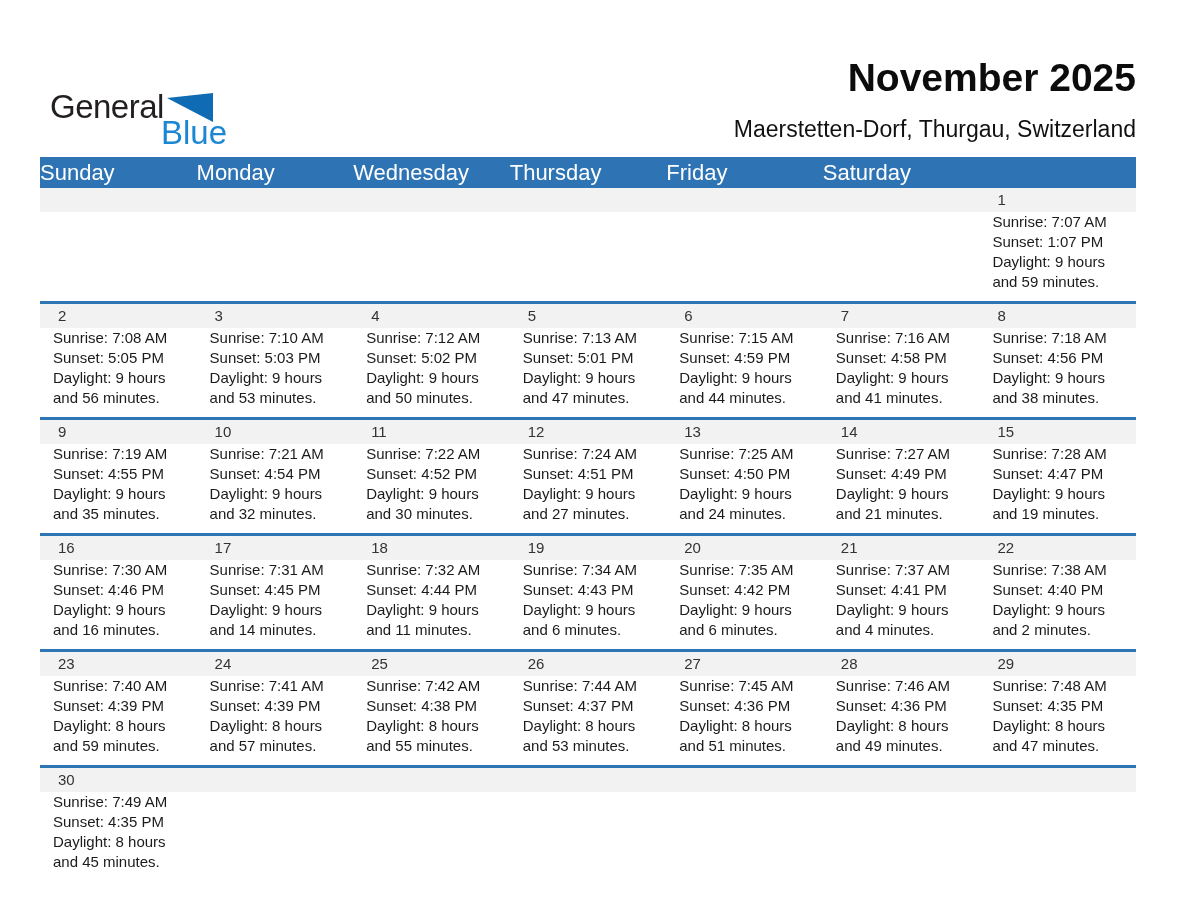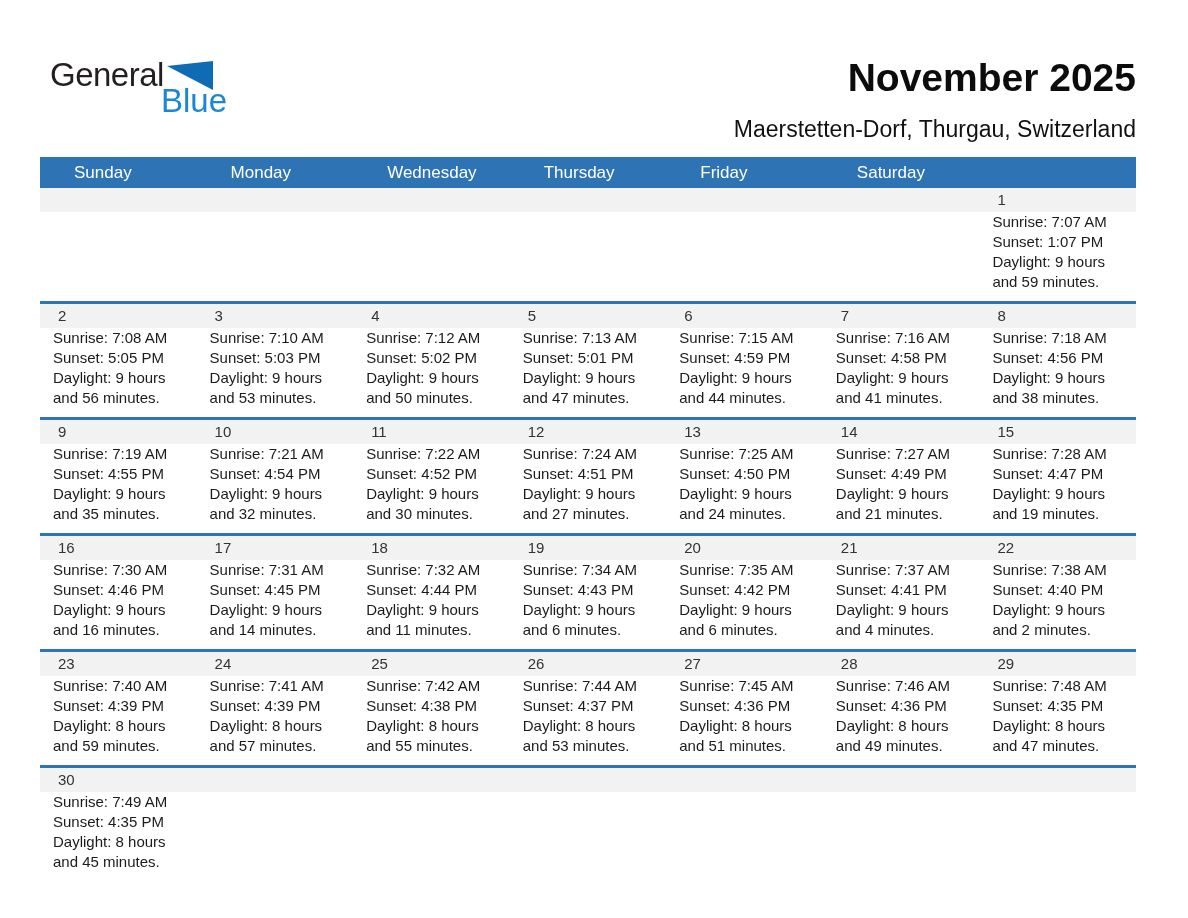--- a/index.html
+++ b/index.html
@@ -5,33 +5,33 @@
   html,body { margin:0; padding:0; background:#ffffff; }
   body {
     width:1188px; height:918px; position:relative; overflow:hidden;
     font-family:"Liberation Sans", sans-serif;
     --header-blue:#2E74B5; --sep-blue:#2E75B6; --band-gray:#F2F2F2;
     --tri-blue:#0F6CB4; --logo-blue:#1B86D2;
   }
   .page { position:absolute; inset:0; background:#fff; }
 
   
-  .logo { position:absolute; left:50px; top:60px; }
+  .logo { position:absolute; left:50px; top:92px; }
   .logo-row1 { display:flex; align-items:flex-start; }
   .logo-general { font-size:33px; line-height:30px; color:#231f20; letter-spacing:-0.5px; font-weight:400; }
   .logo-tri { margin-left:3px; margin-top:1px; }
   .logo-blue { font-size:33px; line-height:30px; color:var(--logo-blue); margin-left:111px; margin-top:-4px; font-weight:400; }
 
   .title { position:absolute; right:52px; top:57px; font-size:39px; line-height:42px; color:#0c0c0c; font-weight:700; text-align:right; white-space:nowrap; }
   .subtitle { position:absolute; right:52px; top:115px; font-size:23px; line-height:28px; color:#111; font-weight:400; text-align:center; white-space:nowrap; }
 
   
   .calendar { position:absolute; left:40px; top:157px; width:1096px; }
   .dow-row { display:grid; grid-template-columns:repeat(7,1fr); background:var(--header-blue); height:31px; }
-  .dow { color:#ffffff; font-size:17px; line-height:31px; padding-left:34px; font-weight:400; }
+  .dow { color:#ffffff; font-size:22px; line-height:31px; padding-left:0; font-weight:400; }
 
   .week { position:relative; background:#fff; }
   .band { position:absolute; left:0; top:0; width:100%; height:24px; background:var(--band-gray); }
   .cells { position:relative; display:grid; grid-template-columns:repeat(7,1fr); }
   .cell { padding-bottom:9px; min-height:112px; box-sizing:border-box; }
   .daynum { font-size:15px; line-height:24px; height:24px; padding-left:18px; color:#333333; }
   .dline { font-size:15px; line-height:20px; padding-left:13px; color:#1b1b1b; white-space:nowrap; }
   .sep { height:3px; background:var(--sep-blue); }
 </style>
 </head>

